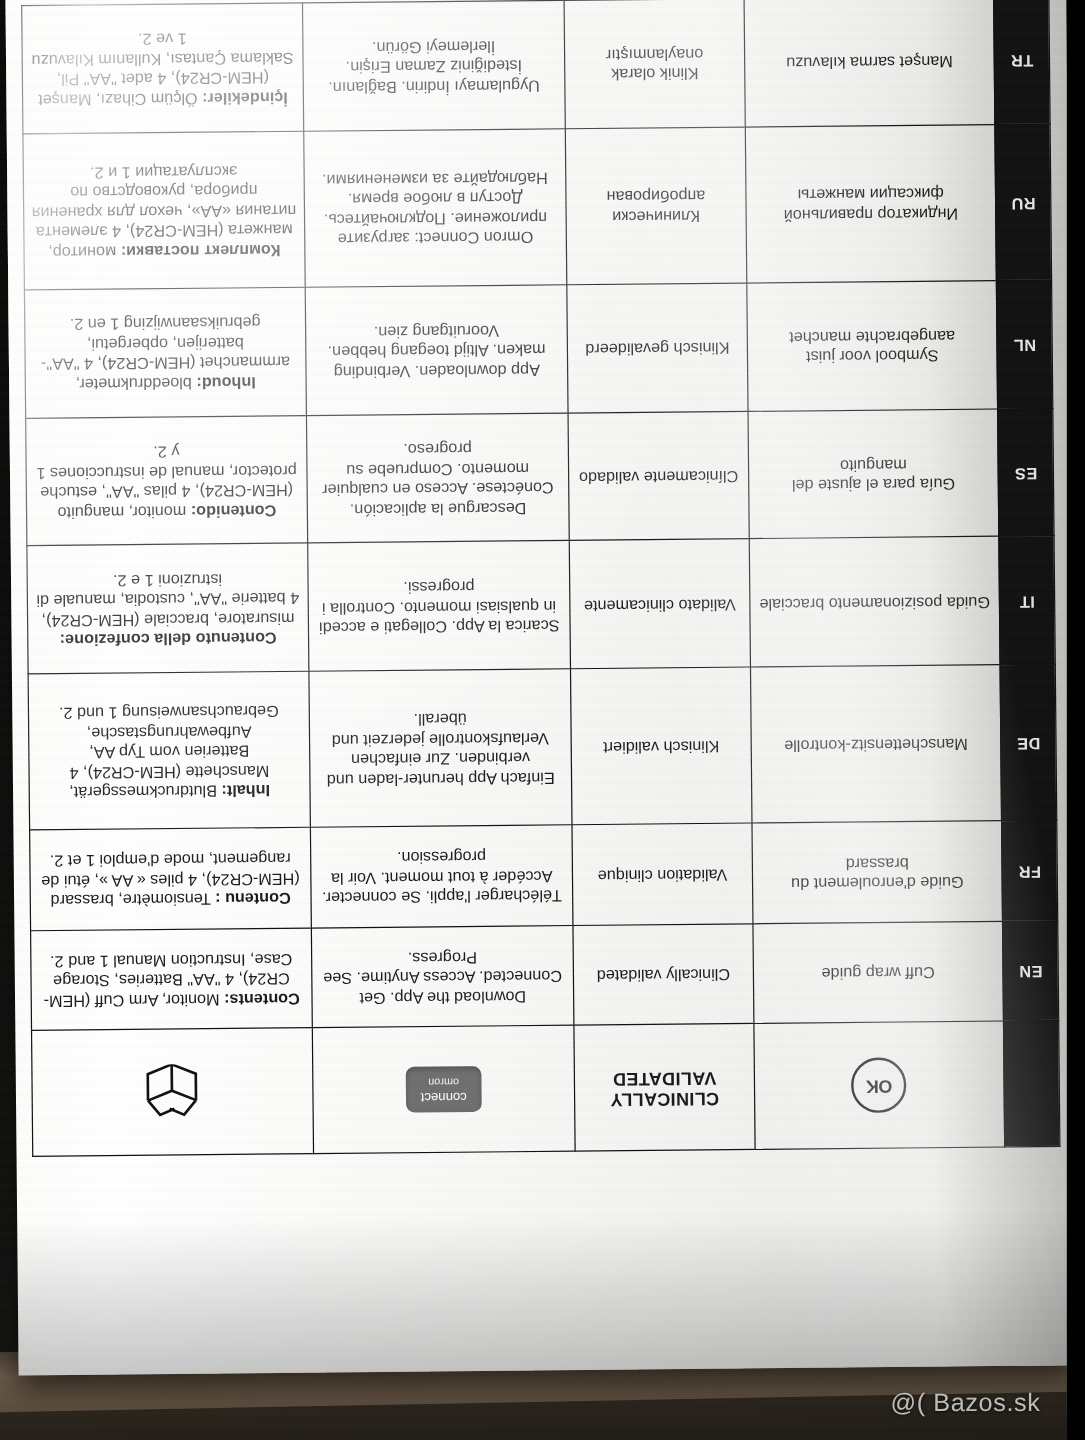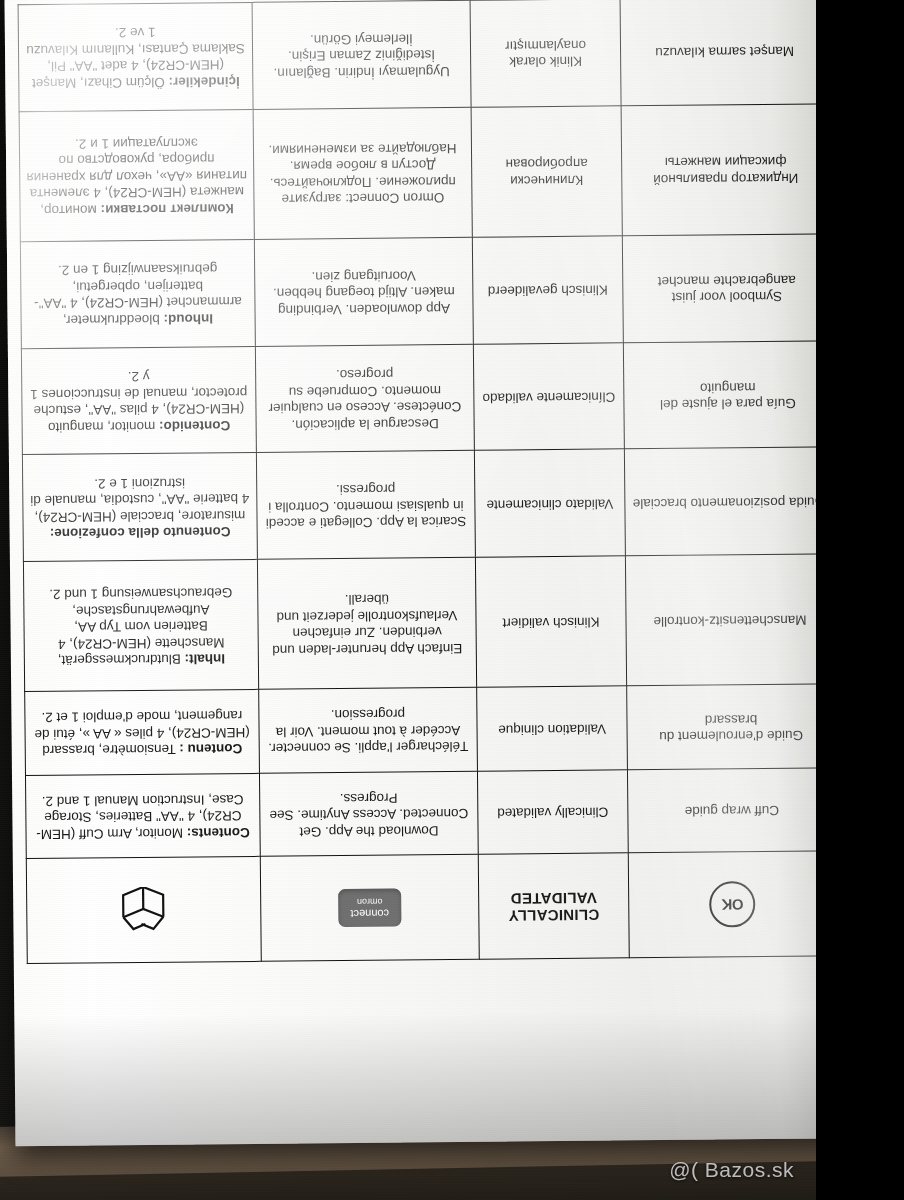--- a/index.html
+++ b/index.html
@@ -10,21 +10,21 @@
   body {
     width: 904px;
     height: 1200px;
     overflow: hidden;
     font-family: "Liberation Sans", sans-serif;
   }
 
   
   #photo {
     position: relative;
-    width: 816px;
+    width: 889px;
     height: 1200px;
     background: linear-gradient(178deg, #3a3a38 0%, #252524 4%, #161616 8%, #111111 100%);
     overflow: hidden;
   }
 
   
   .backdrop {
     position: absolute;
     left: 0; top: 0; width: 904px; height: 1200px;
     background:

